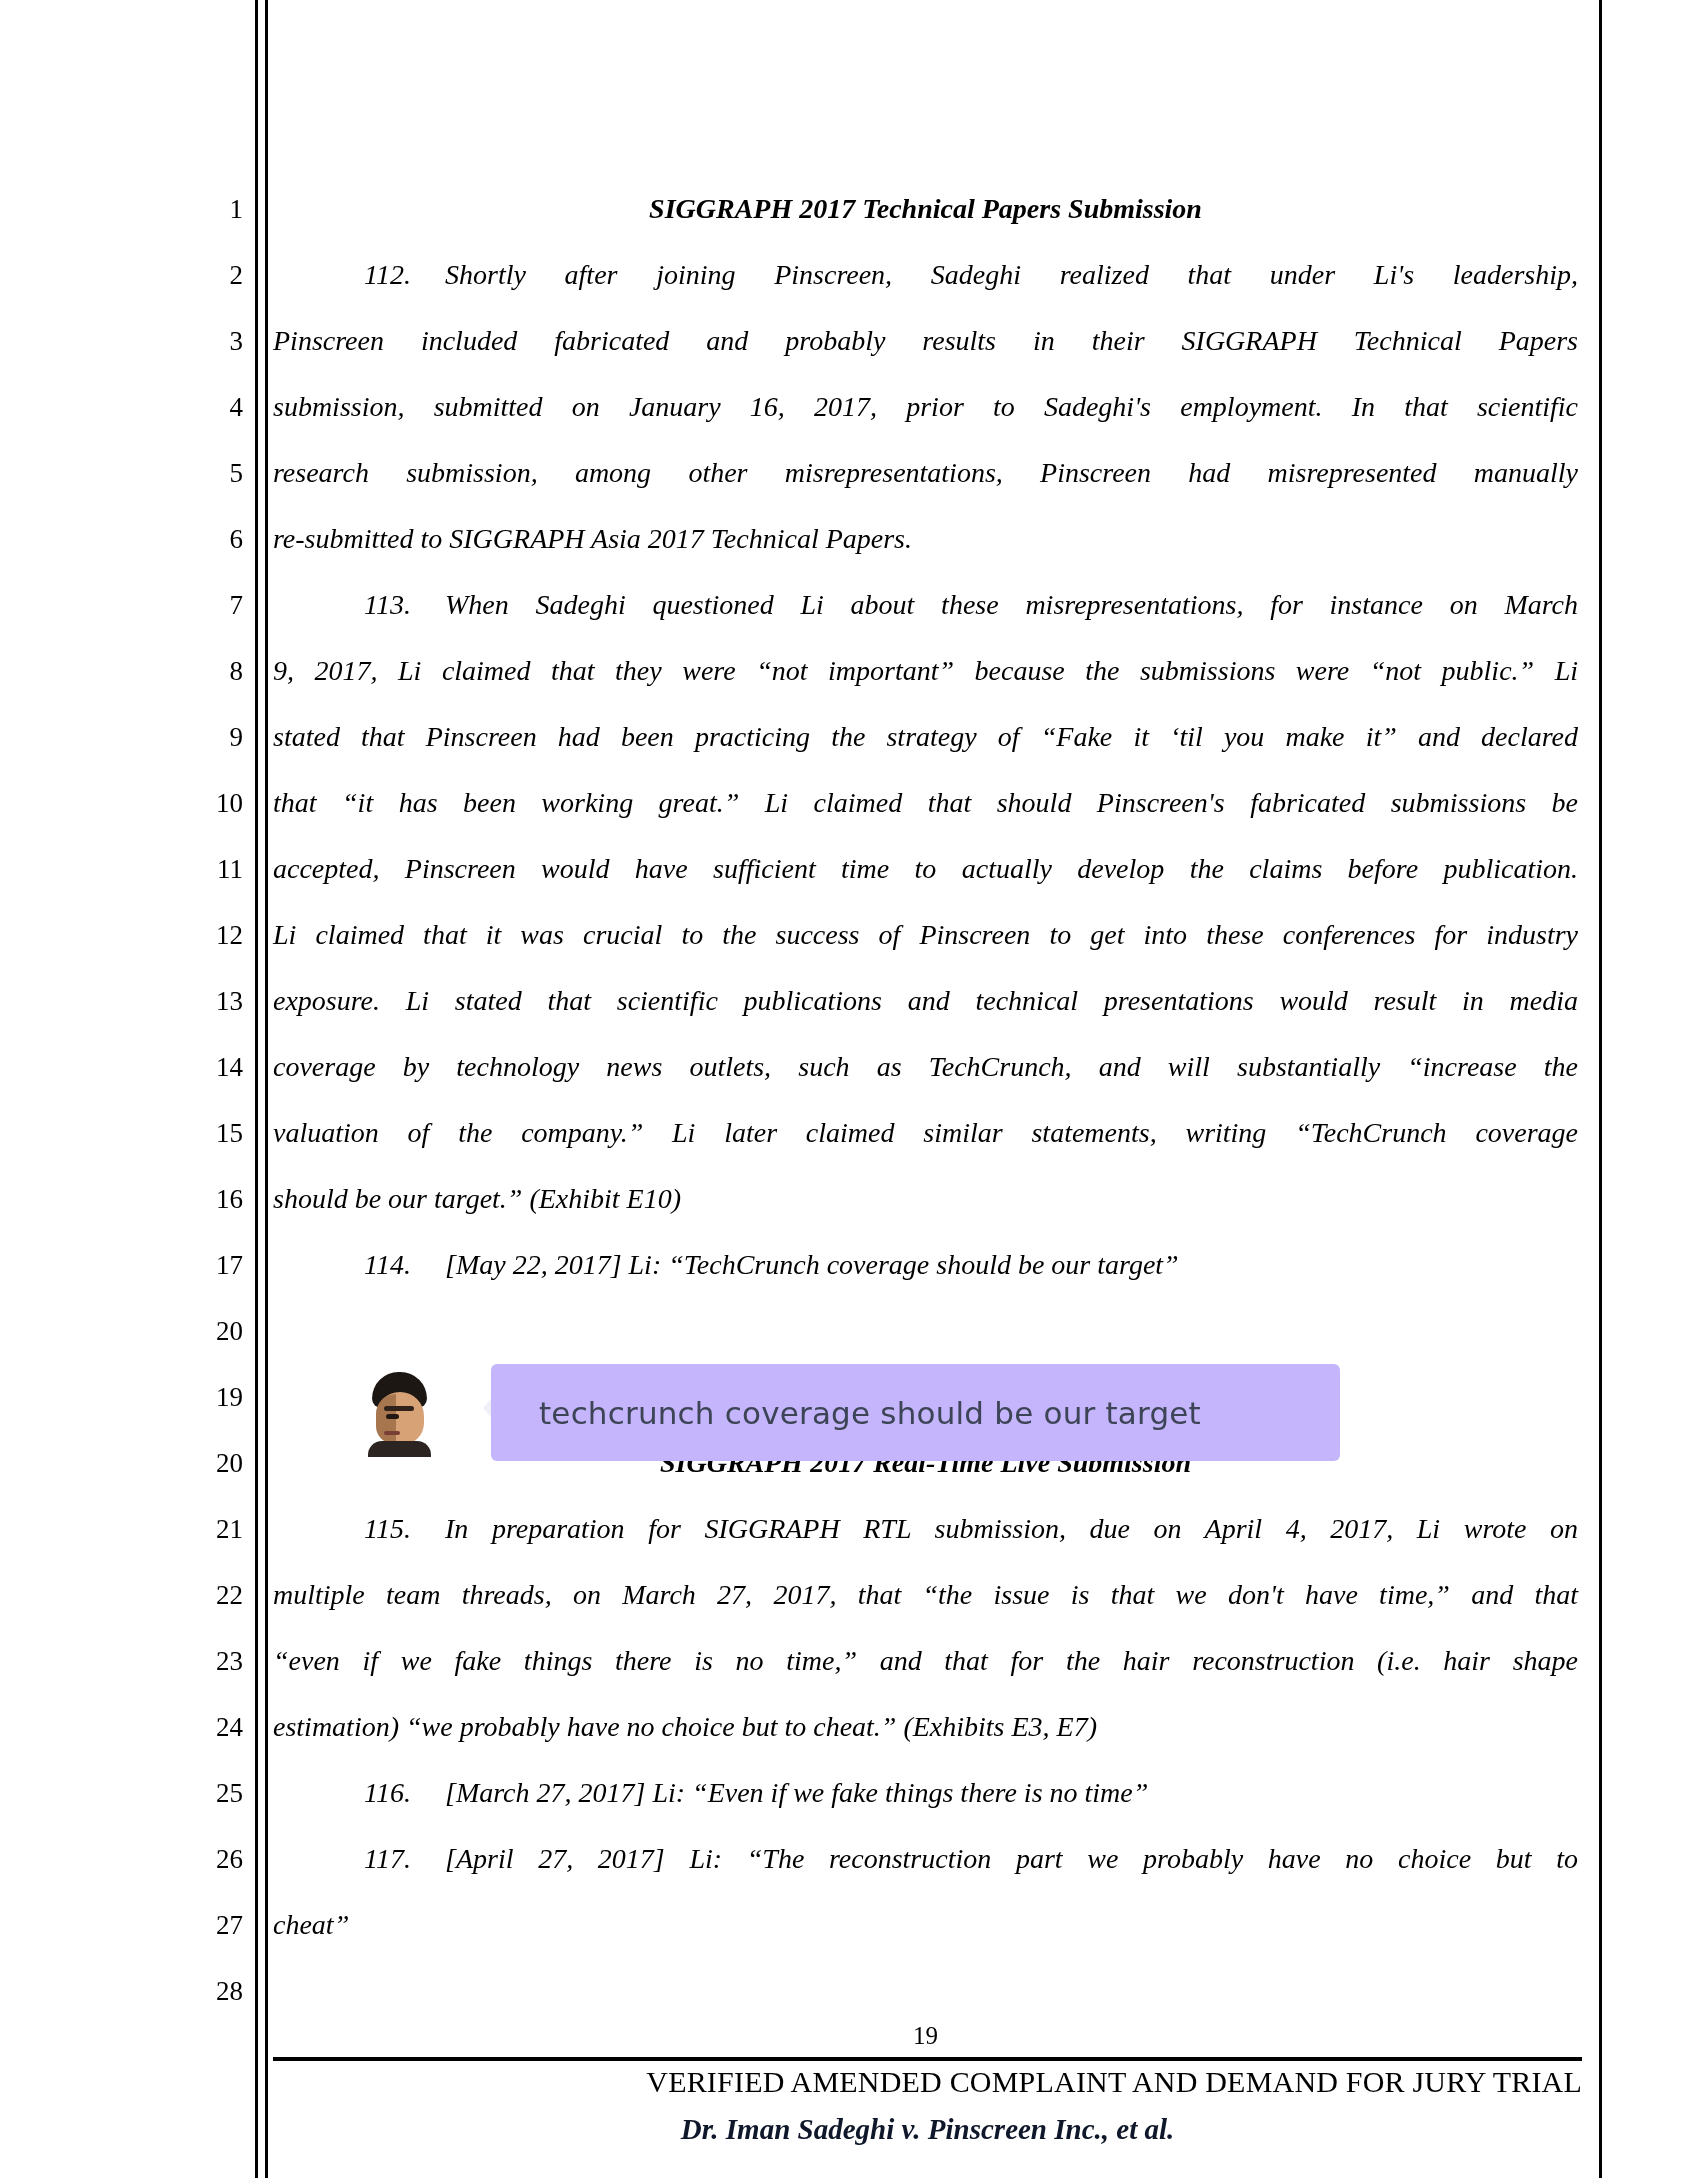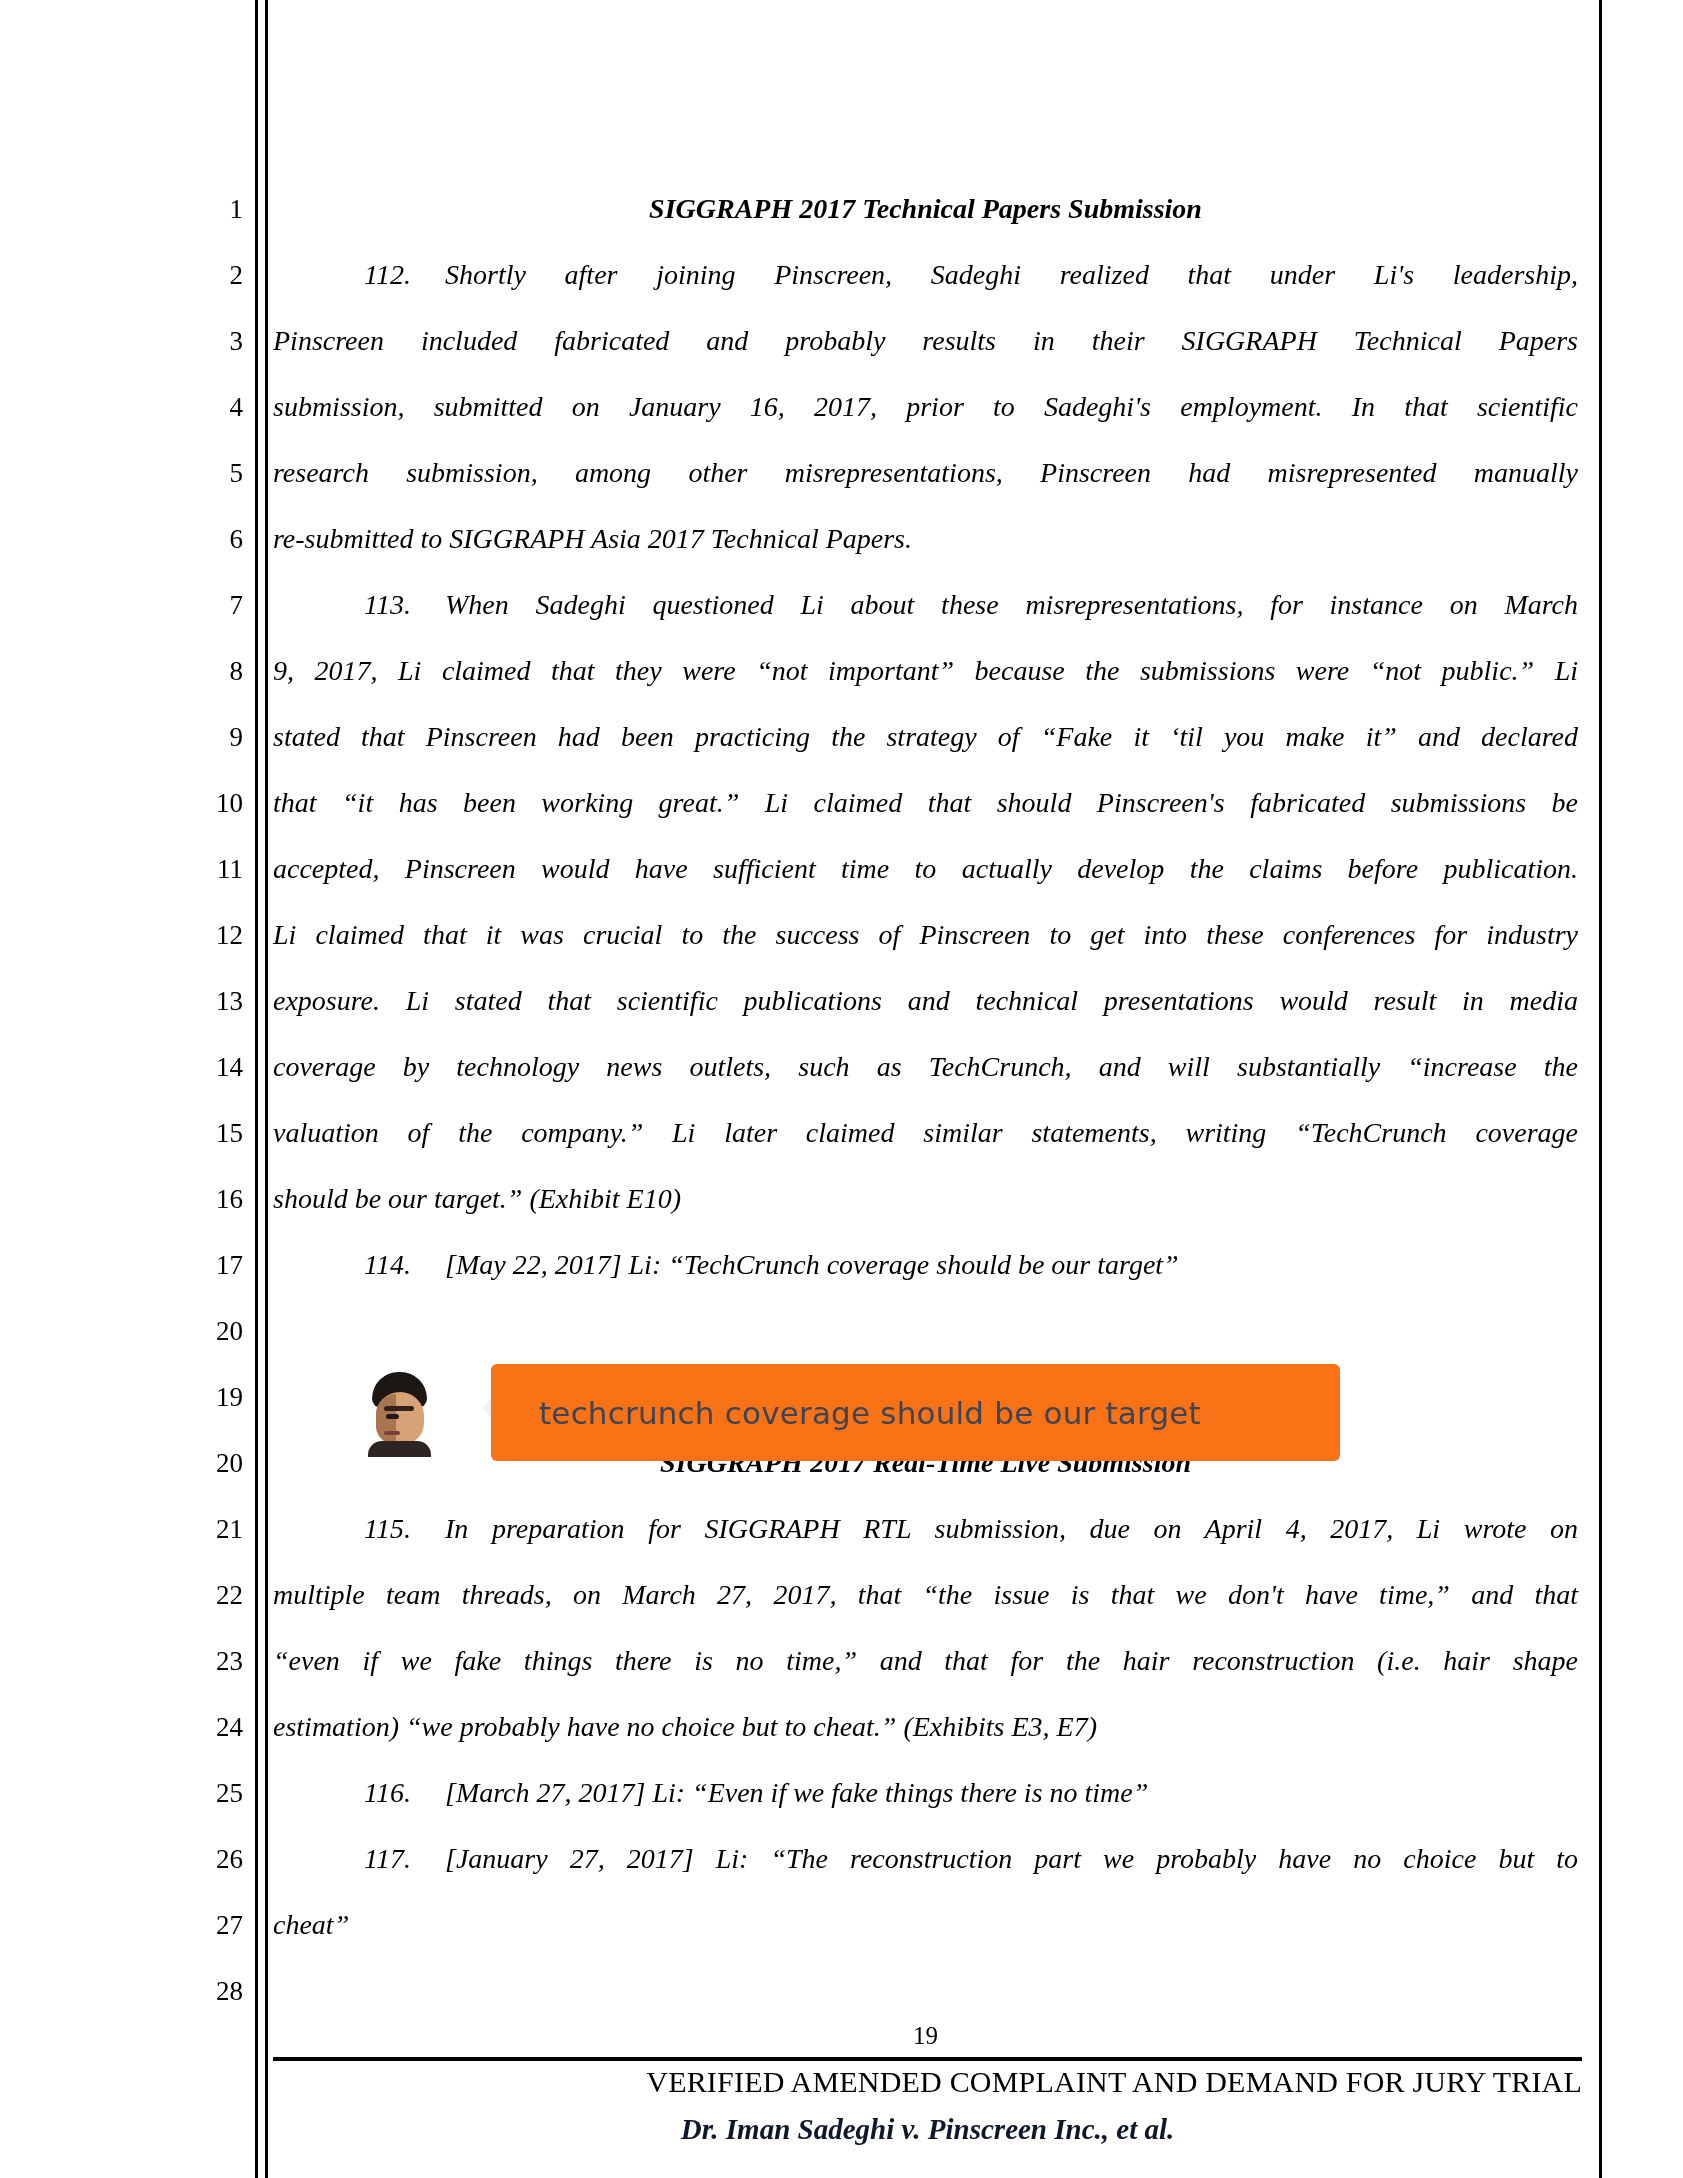--- a/index.html
+++ b/index.html
@@ -150,21 +150,21 @@
     width: 63px; height: 20px;
     background: #2b2420;
     border-radius: 14px 14px 0 0;
   }
   .chat-bubble {
     position: absolute;
     left: 127px;
     top: 0px;
     width: 849px;
     height: 97px;
-    background: #f97316;
+    background: #c4b5fd;
     border-radius: 6px;
   }
   .chat-tail {
     position: absolute;
     left: 119px;
     top: 30px;
     width: 0; height: 0;
     border-top: 14px solid transparent;
     border-bottom: 14px solid transparent;
     border-right: 12px solid #eef1f6;
@@ -289,21 +289,21 @@
 
     <div class="ln center">SIGGRAPH 2017 Real-Time Live Submission</div>
 
     <div class="ln just"><span class="indent-num">115.</span><span>In preparation for SIGGRAPH RTL submission, due on April 4, 2017, Li wrote on</span></div>
     <div class="ln just">multiple team threads, on March 27, 2017, that “the issue is that we don't have time,” and that</div>
     <div class="ln just">“even if we fake things there is no time,” and that for the hair reconstruction (i.e. hair shape</div>
     <div class="ln left">estimation) “we probably have no choice but to cheat.” (Exhibits E3, E7)</div>
 
     <div class="ln left"><span class="indent-num">116.</span><span>[March 27, 2017] Li: “Even if we fake things there is no time”</span></div>
 
-    <div class="ln just"><span class="indent-num">117.</span><span>[January 27, 2017] Li: “The reconstruction part we probably have no choice but to</span></div>
+    <div class="ln just"><span class="indent-num">117.</span><span>[April 27, 2017] Li: “The reconstruction part we probably have no choice but to</span></div>
     <div class="ln left">cheat”</div>
 
   </div>
 
   <div class="chat-shot">
     <div class="chat-avatar">
       <div class="av-hair"></div>
       <div class="av-face"></div>
       <div class="av-shadow"></div>
       <div class="av-brow"></div>

